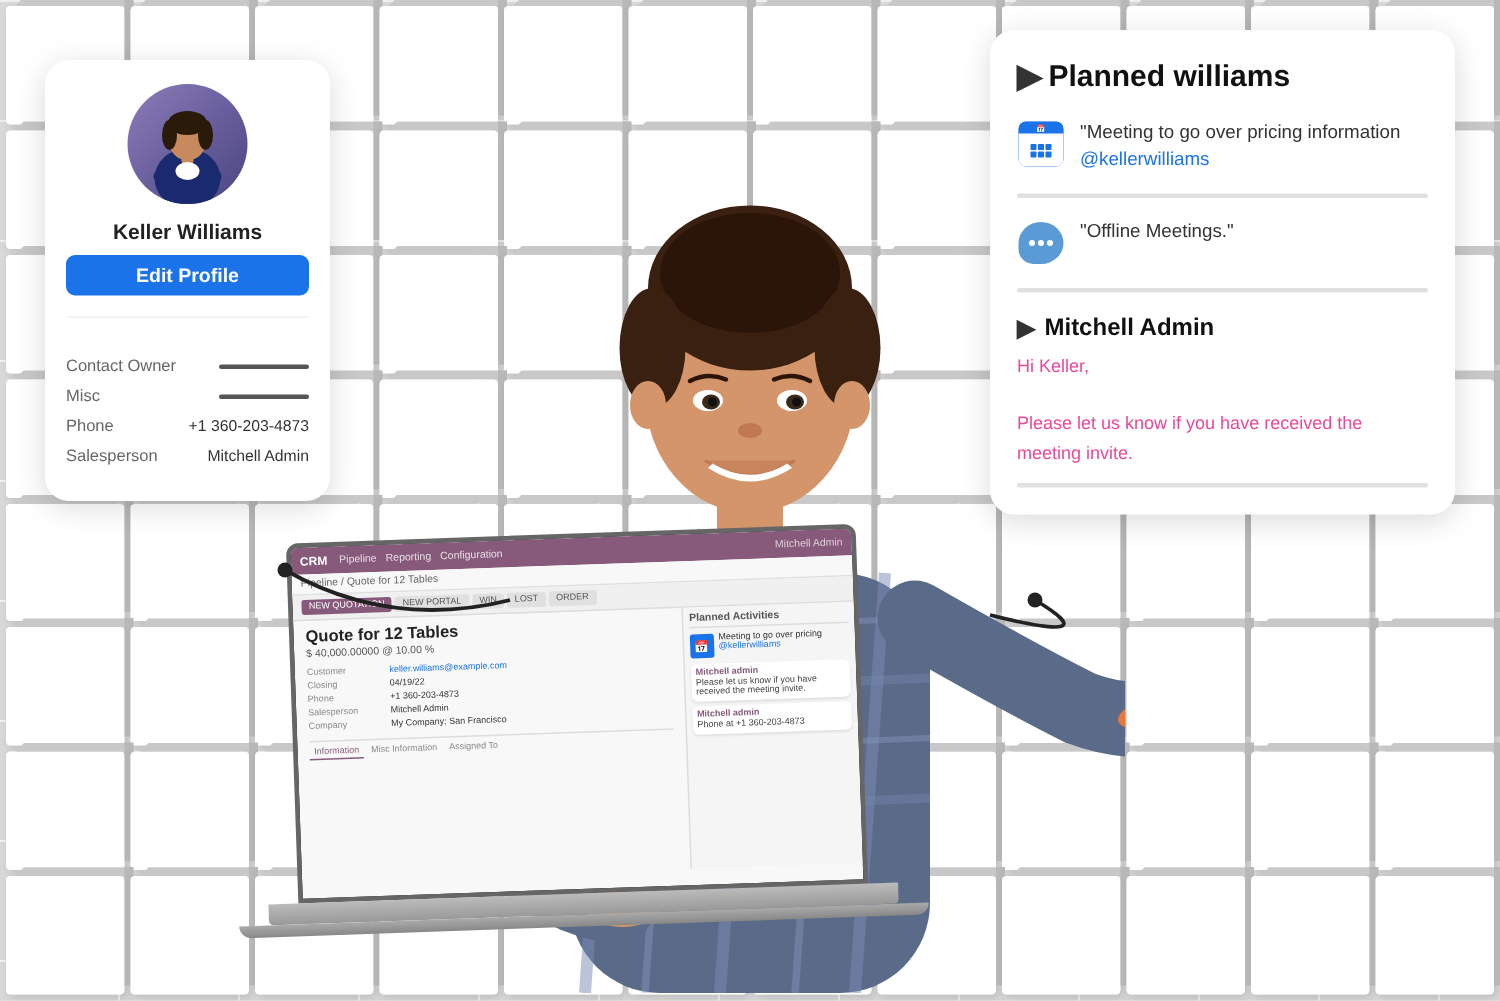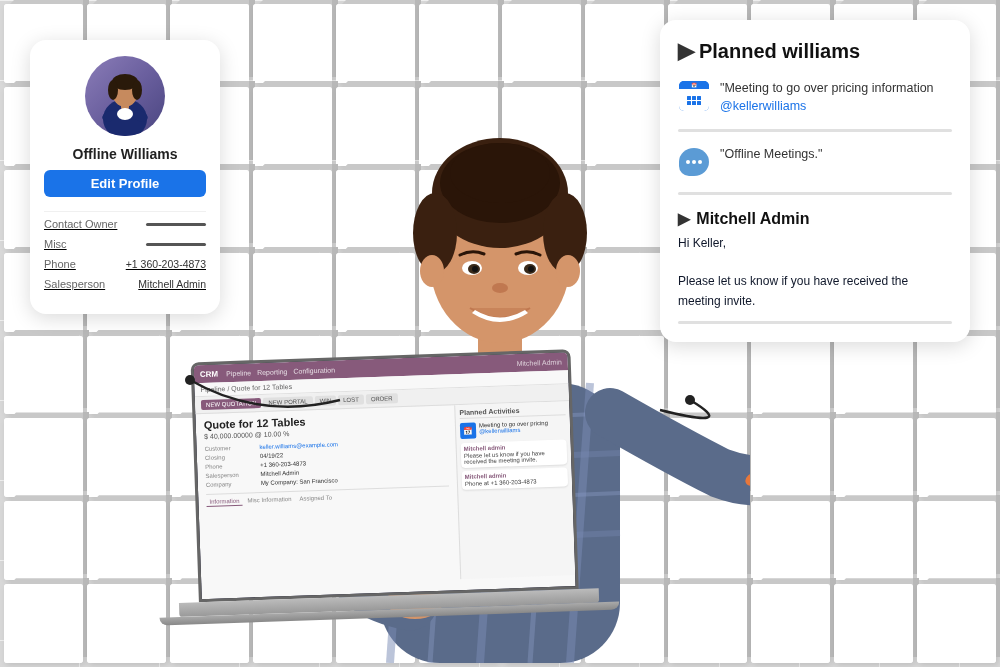--- a/index.html
+++ b/index.html
@@ -133,22 +133,21 @@
       padding: 6px 4px;
       font-size: 13px;
       font-weight: 600;
       text-align: center;
       cursor: pointer;
       margin-bottom: 14px;
     }
 
     .profile-fields {
       border-top: 1px solid #f0f0f0;
-      padding-top: 6px;
-      text-decoration: underline;
+      padding-top: 26px;
     }
 
     .profile-field {
       display: flex;
       justify-content: space-between;
       align-items: center;
       margin-bottom: 8px;
       font-size: 11px;
     }
 
@@ -252,21 +251,21 @@
     }
 
     .mitchell-name {
       font-size: 16px;
       font-weight: 800;
       color: #111;
     }
 
     .mitchell-text {
       font-size: 12px;
-      color: #0f172a;
+      color: #ec4899;
       line-height: 1.6;
       margin-bottom: 10px;
     }
 
     .mitchell-divider {
       height: 3px;
       background: #e0e0e0;
       border-radius: 2px;
     }
 
@@ -533,21 +532,21 @@
         <ellipse cx="42" cy="26" rx="5" ry="10" fill="#2a1a0a"></ellipse>
 
         <ellipse cx="15" cy="52" rx="8" ry="5" fill="#1a2a6e" transform="rotate(-20 15 52)"></ellipse>
         <ellipse cx="45" cy="52" rx="8" ry="5" fill="#1a2a6e" transform="rotate(20 45 52)"></ellipse>
 
         <ellipse cx="30" cy="50" rx="8" ry="6" fill="white"></ellipse>
       </svg>
     </div>
   </div>
 
-  <div class="profile-name">Offline Williams</div>
+  <div class="profile-name">Keller Williams</div>
 
   <button class="edit-profile-btn">Edit Profile</button>
 
   <div class="profile-fields">
 
     <div class="profile-field">
       <span class="field-label">Contact Owner</span>
       <div class="field-bar"></div>
     </div>
 

